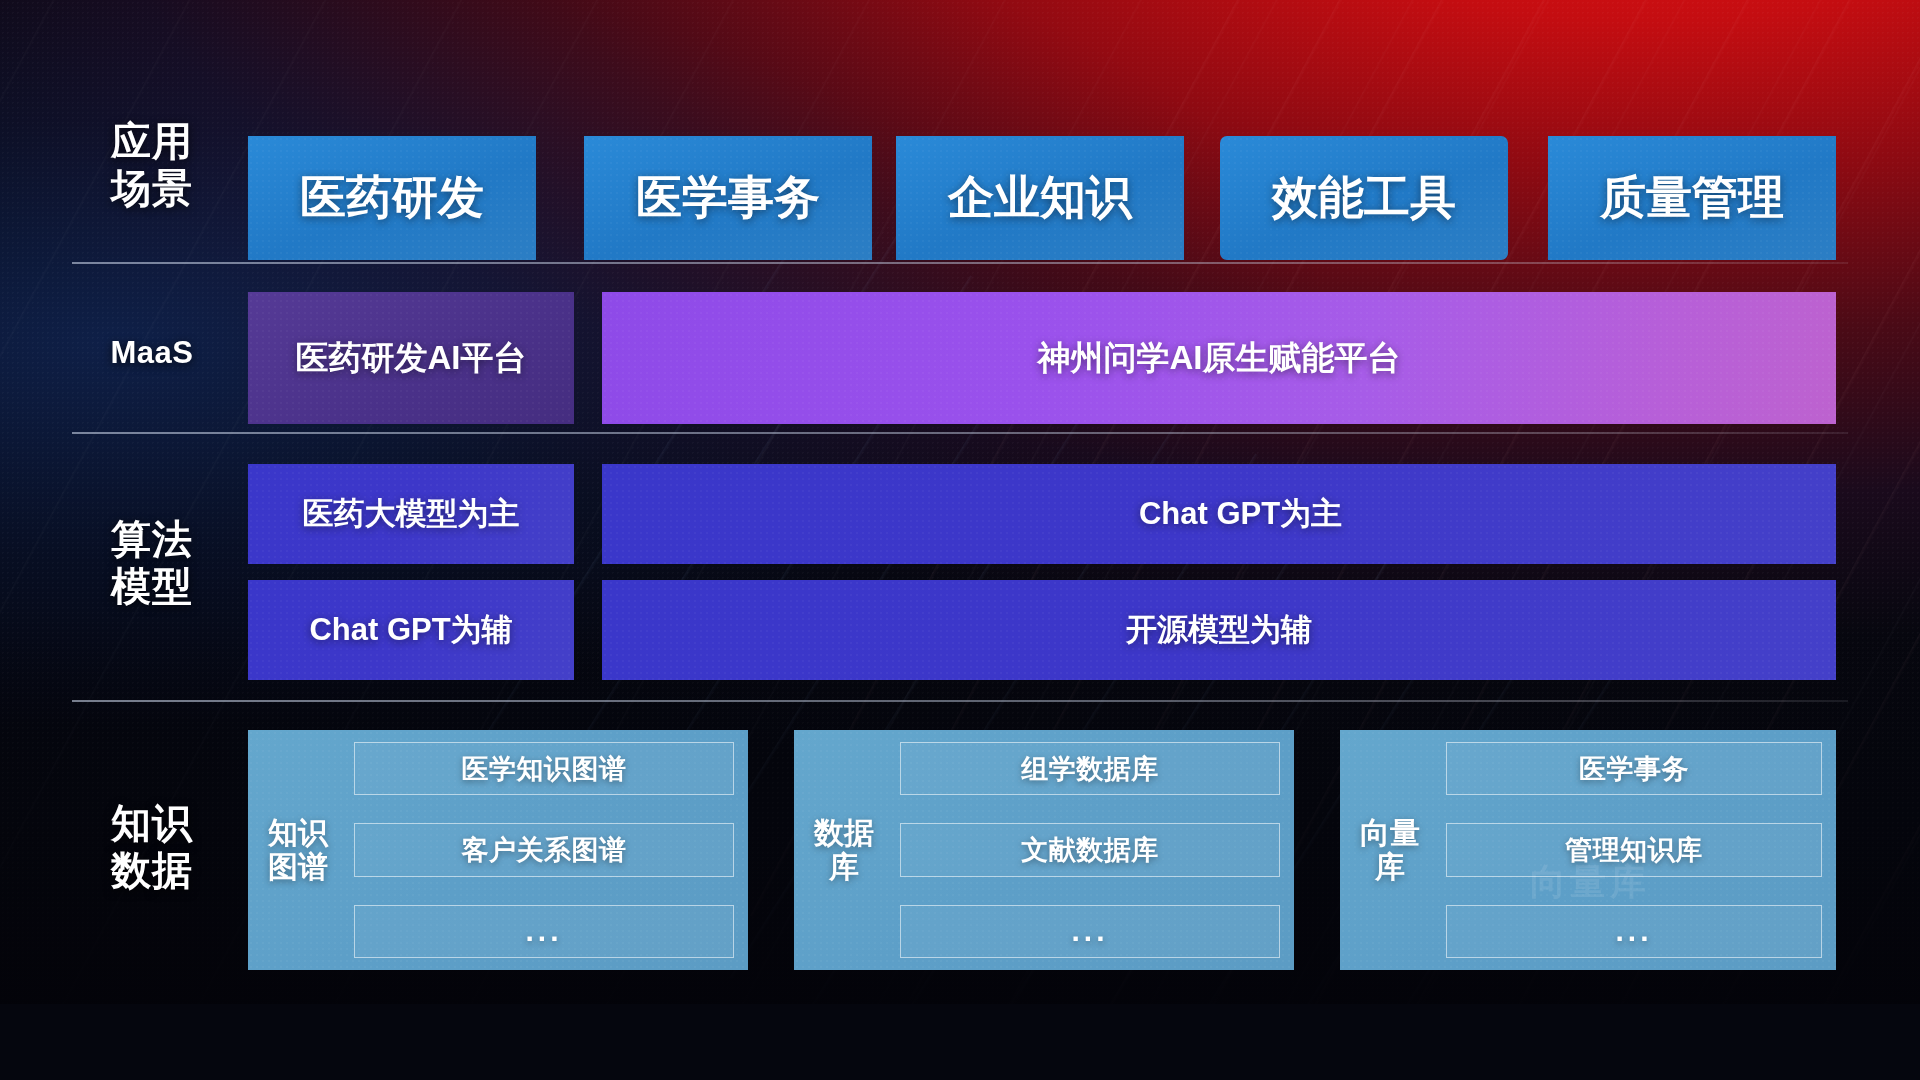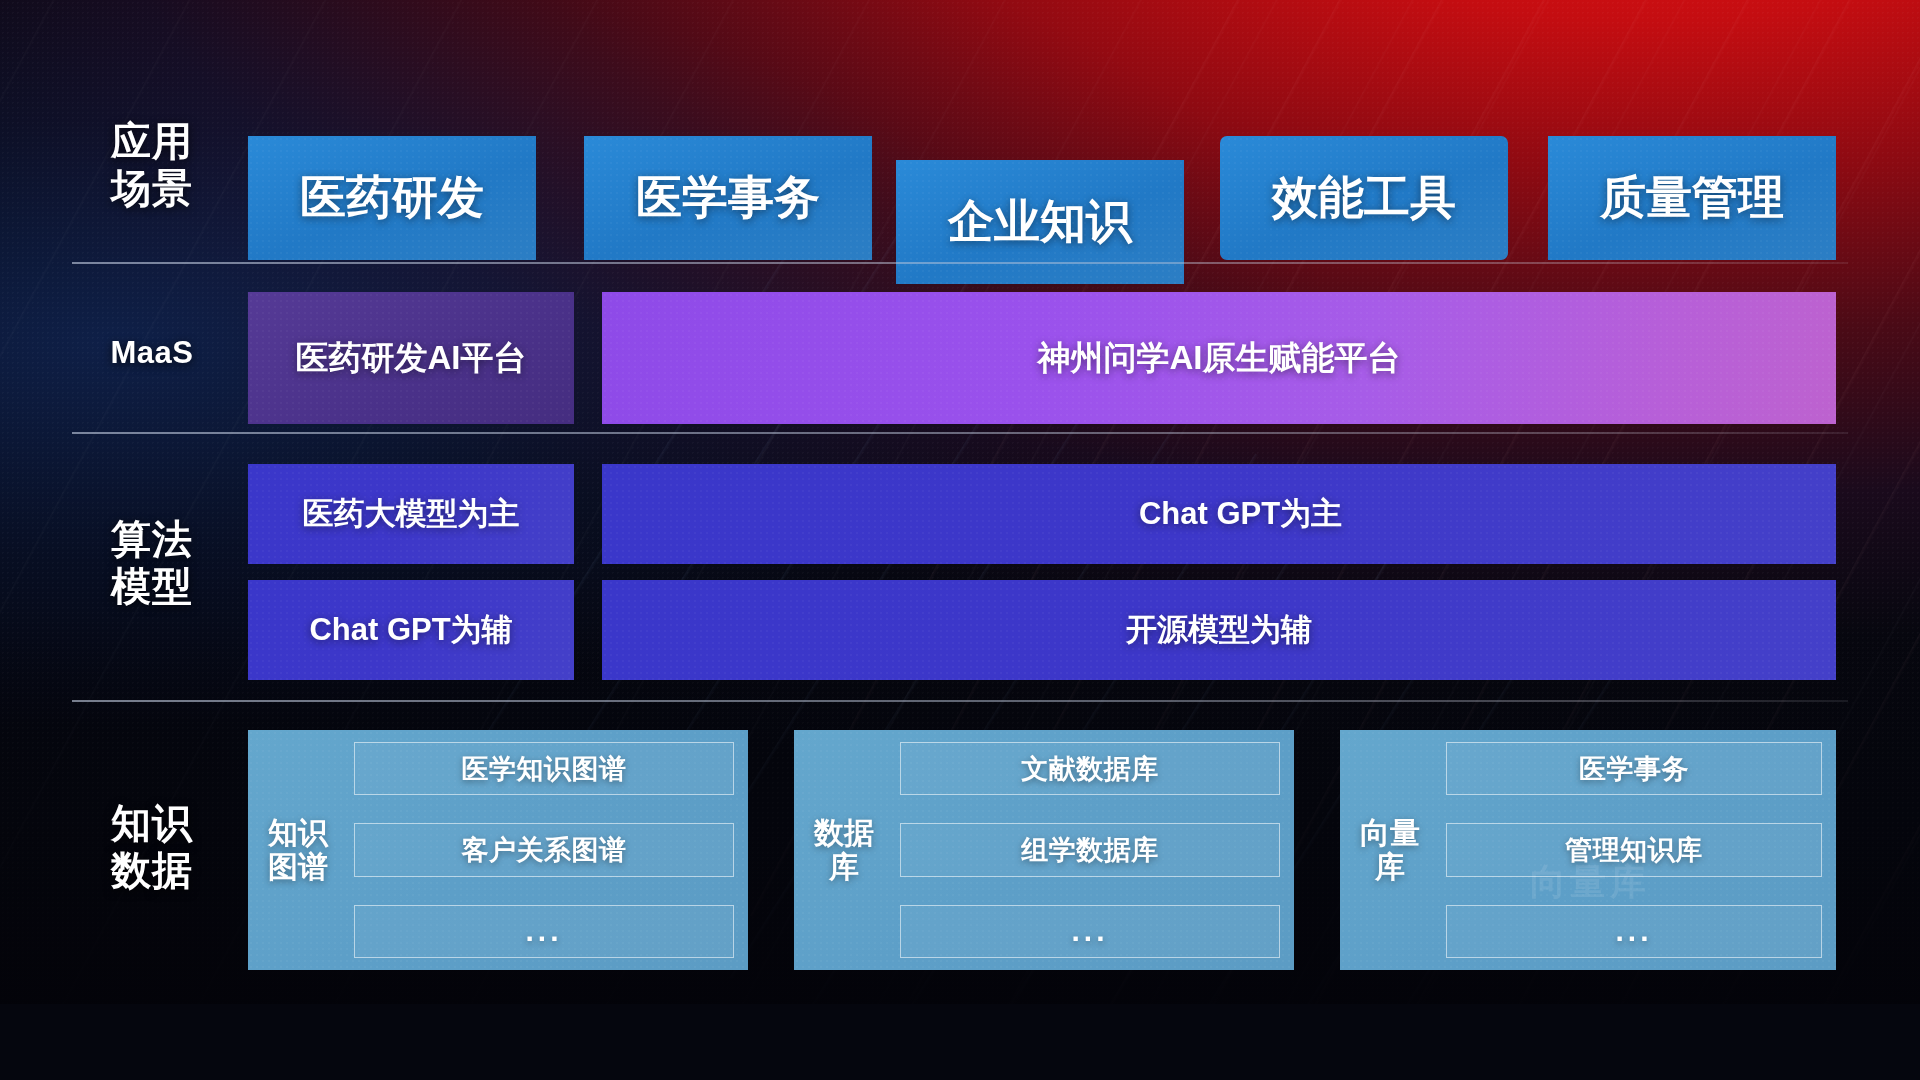--- a/index.html
+++ b/index.html
@@ -220,21 +220,21 @@
 
     <div class="row-label" style="top:118px;">应用
 场景</div>
 
     <div class="box box-app" style="left:248px;width:288px;">
       <span>医药研发</span>
     </div>
     <div class="box box-app" style="left:584px;width:288px;">
       <span>医学事务</span>
     </div>
-    <div class="box box-app" style="left:896px;width:288px;margin-top:24px;">
+    <div class="box box-app" style="left:896px;width:288px;">
       <span>企业知识</span>
     </div>
     <div class="box box-app" style="left:1220px;width:288px;border-radius:7px;">
       <span>效能工具</span>
     </div>
     <div class="box box-app" style="left:1548px;width:288px;">
       <span>质量管理</span>
     </div>
 
     <div class="divider" style="top:262px;"></div>
@@ -276,22 +276,22 @@
       <div class="kpanel-items">
         <div class="kitem">医学知识图谱</div>
         <div class="kitem">客户关系图谱</div>
         <div class="kitem ellipsis">...</div>
       </div>
     </div>
 
     <div class="kpanel" style="left:794px;width:500px;">
       <div class="kpanel-title">数据库</div>
       <div class="kpanel-items">
+        <div class="kitem">组学数据库</div>
         <div class="kitem">文献数据库</div>
-        <div class="kitem">组学数据库</div>
         <div class="kitem ellipsis">...</div>
       </div>
     </div>
 
     <div class="kpanel" style="left:1340px;width:496px;">
       <div class="wm" style="left:190px;top:128px;">向量库</div>
       <div class="kpanel-title">向量库</div>
       <div class="kpanel-items">
         <div class="kitem">医学事务</div>
         <div class="kitem">管理知识库</div>

